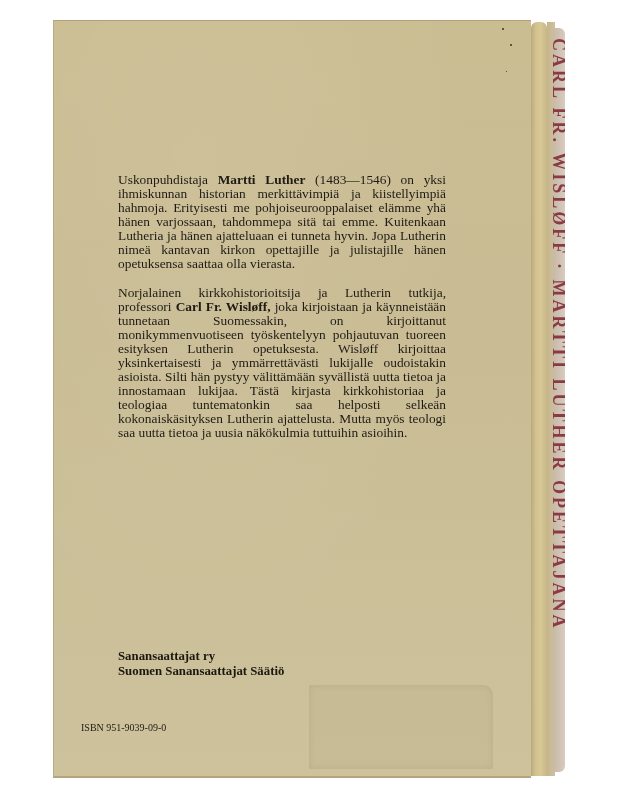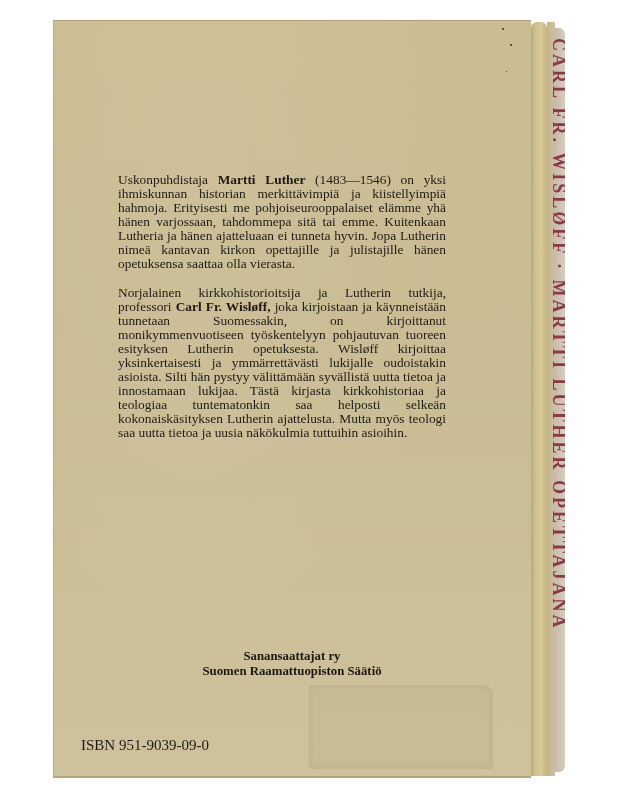--- a/index.html
+++ b/index.html
@@ -95,34 +95,33 @@
       margin: 0 0 14.5px 0;
     }
     .blurb b {
       font-weight: bold;
     }
     .publishers {
       position: absolute;
       left: 64px;
       top: 628px;
       width: 348px;
-      text-align: center;
       font-size: 12.8px;
       line-height: 15.4px;
       font-weight: bold;
       color: #1c1810;
     }
     .publishers div {
       white-space: nowrap;
     }
     .isbn {
       position: absolute;
       left: 27px;
-      top: 716px;
-      font-size: 15px;
+      top: 701px;
+      font-size: 10px;
       color: #1f1b14;
       white-space: nowrap;
     }
     .sticker-residue {
       position: absolute;
       left: 255px;
       top: 664px;
       width: 184px;
       height: 84px;
       background: rgba(170,160,120,0.18);
@@ -147,21 +146,21 @@
     <span class="speck" style="left:456px;top:23px;"></span>
     <span class="speck" style="left:452px;top:50px;width:1px;height:1px;"></span>
 
     <div class="blurb">
       <p><span>Uskonpuhdistaja </span><b>Martti Luther</b><span> (1483—1546) on yksi ihmiskunnan historian merkittävimpiä ja kiistellyimpiä hahmoja. Erityisesti me pohjoiseurooppalaiset elämme yhä hänen varjossaan, tahdommepa sitä tai emme. Kuitenkaan Lutheria ja hänen ajatteluaan ei tunneta hyvin. Jopa Lutherin nimeä kantavan kirkon opettajille ja julistajille hänen opetuksensa saattaa olla vierasta.</span></p>
       <p><span>Norjalainen kirkkohistorioitsija ja Lutherin tutkija, professori </span><b>Carl Fr. Wisløff,</b><span> joka kirjoistaan ja käynneistään tunnetaan Suomessakin, on kirjoittanut monikymmenvuotiseen työskentelyyn pohjautuvan tuoreen esityksen Lutherin opetuksesta. Wisløff kirjoittaa yksinkertaisesti ja ymmärrettävästi lukijalle oudoistakin asioista. Silti hän pystyy välittämään syvällistä uutta tietoa ja innostamaan lukijaa. Tästä kirjasta kirkkohistoriaa ja teologiaa tuntematonkin saa helposti selkeän kokonaiskäsityksen Lutherin ajattelusta. Mutta myös teologi saa uutta tietoa ja uusia näkökulmia tuttuihin asioihin.</span></p>
     </div>
 
     <div class="publishers">
       <div>Sanansaattajat ry</div>
-      <div>Suomen Raamattuopiston Säätiö</div>
+      <div>Suomen Sanansaattajat Säätiö</div>
     </div>
 
     <div class="isbn">ISBN 951-9039-09-0</div>
 
     <div class="sticker-residue"></div>
   </div>
 
   <div class="hinge"></div>
   <div class="spine-board"></div>
   <div class="spine-edge">

